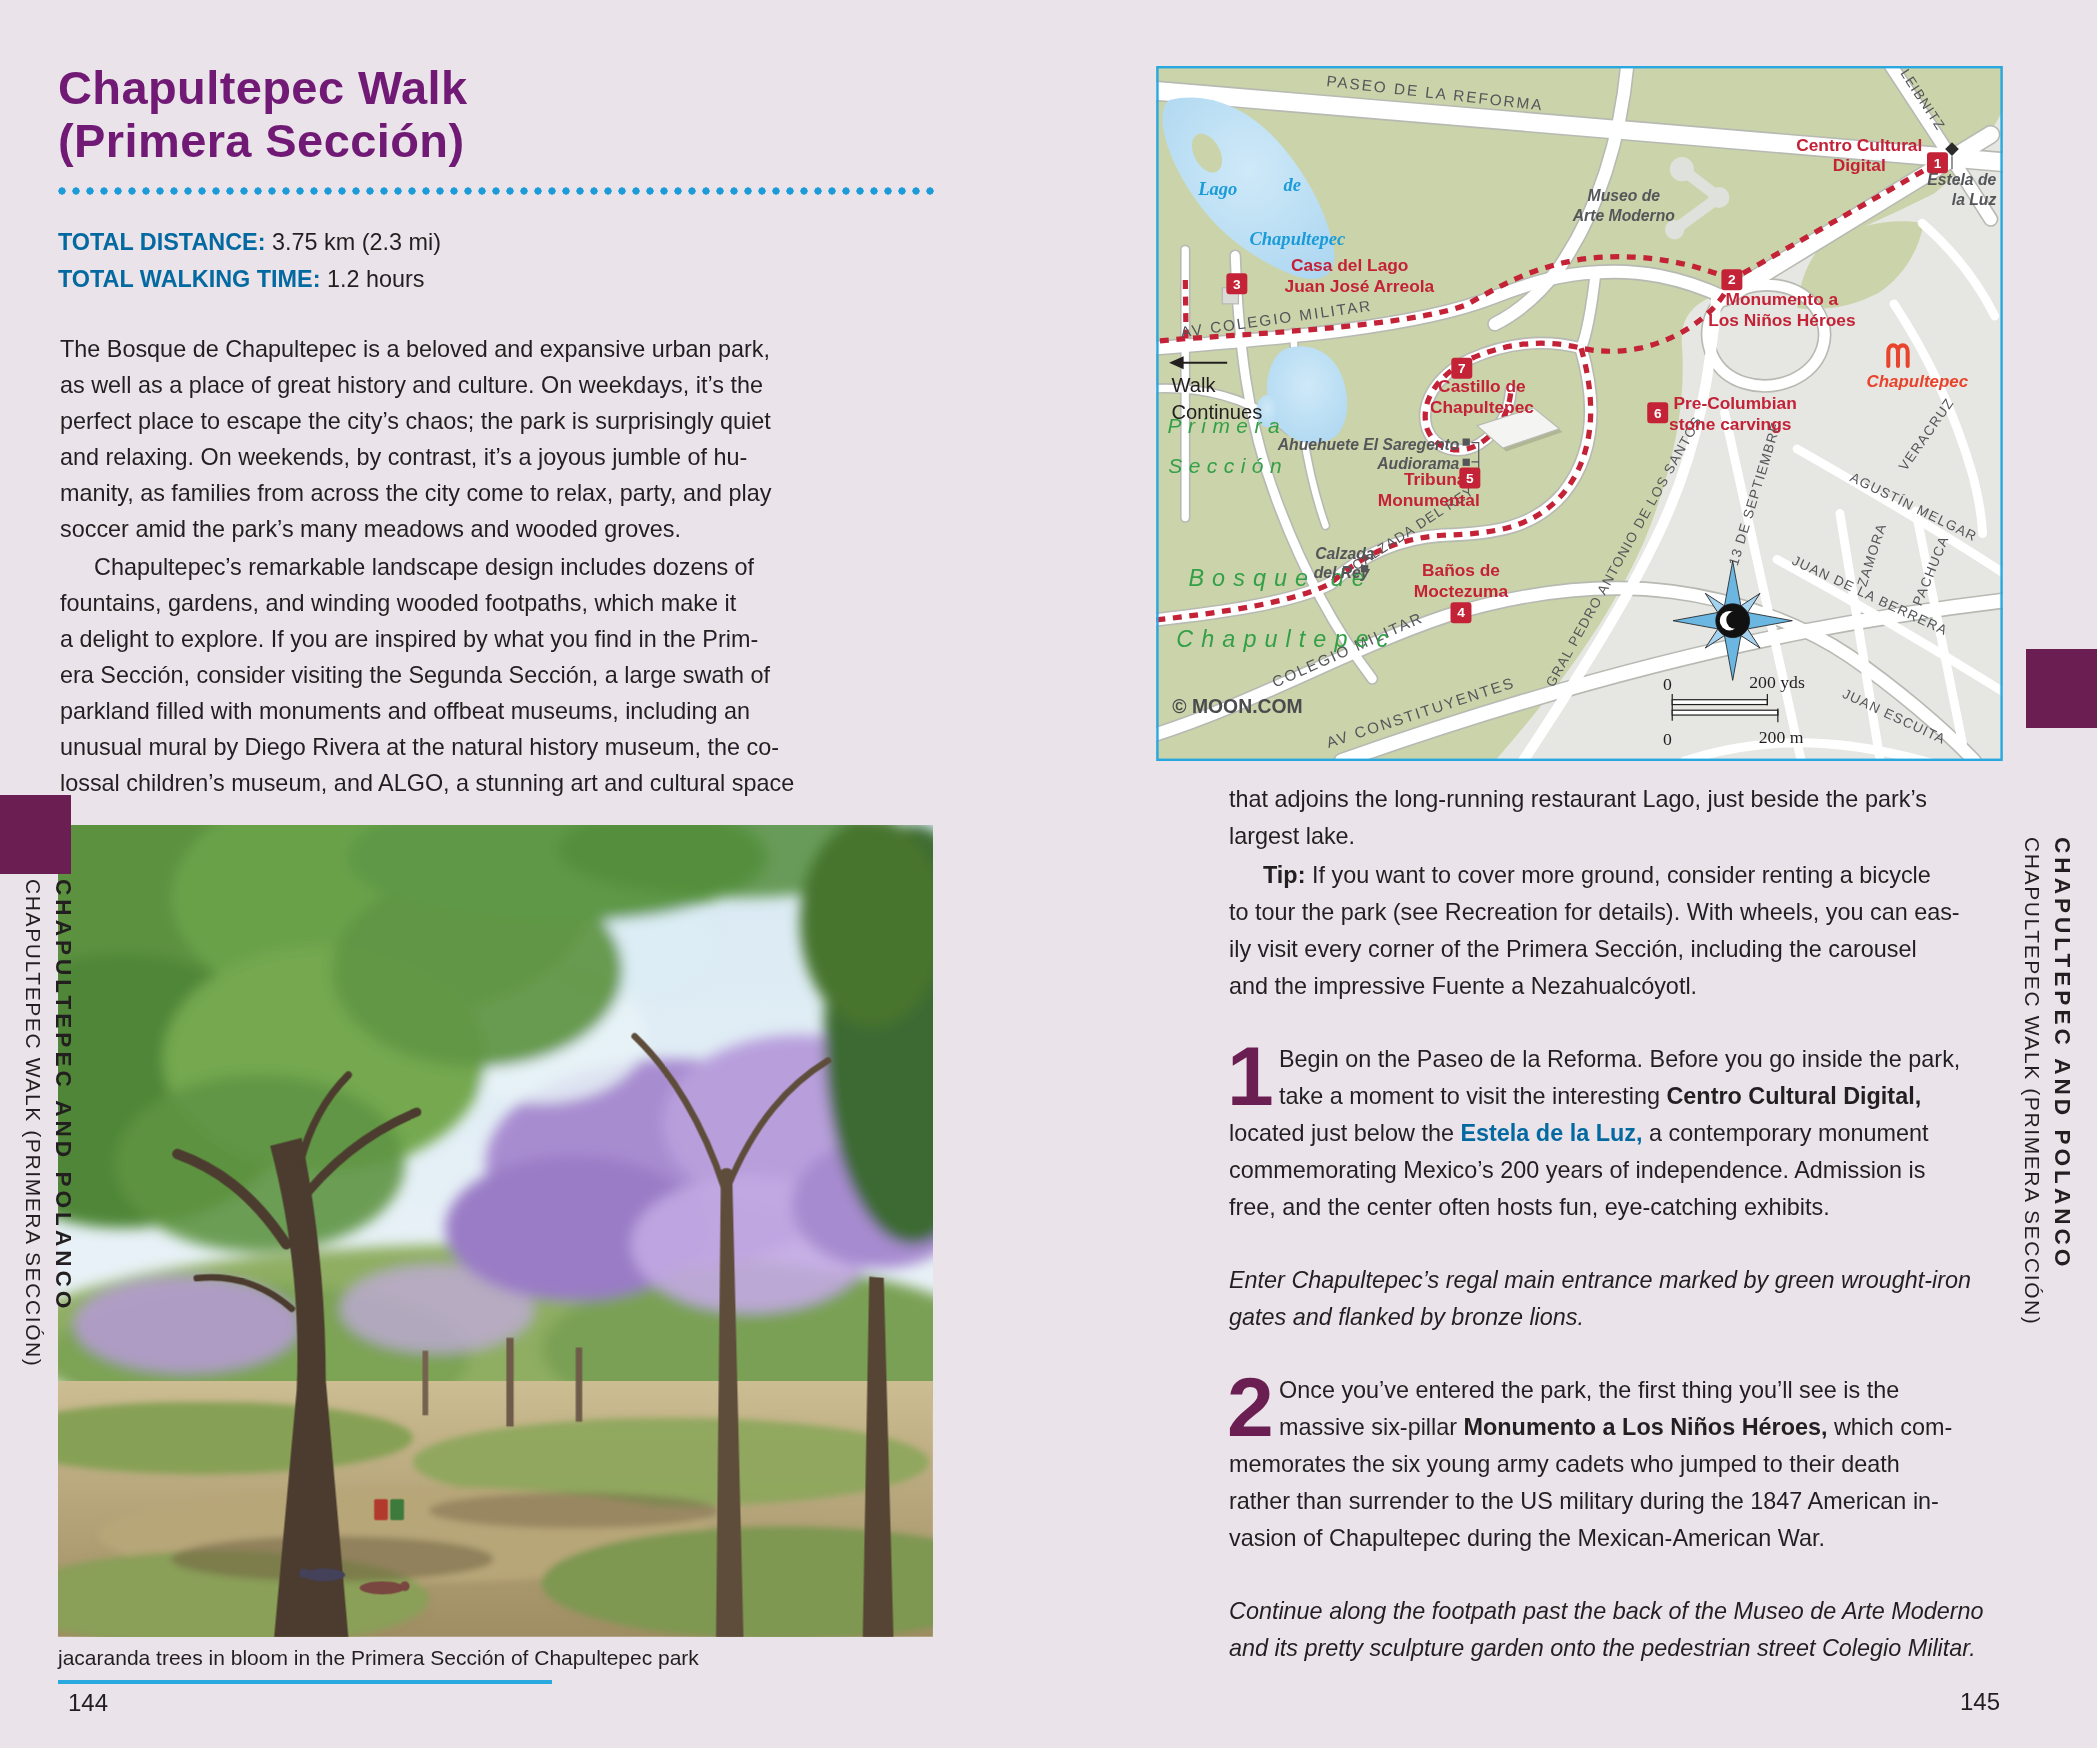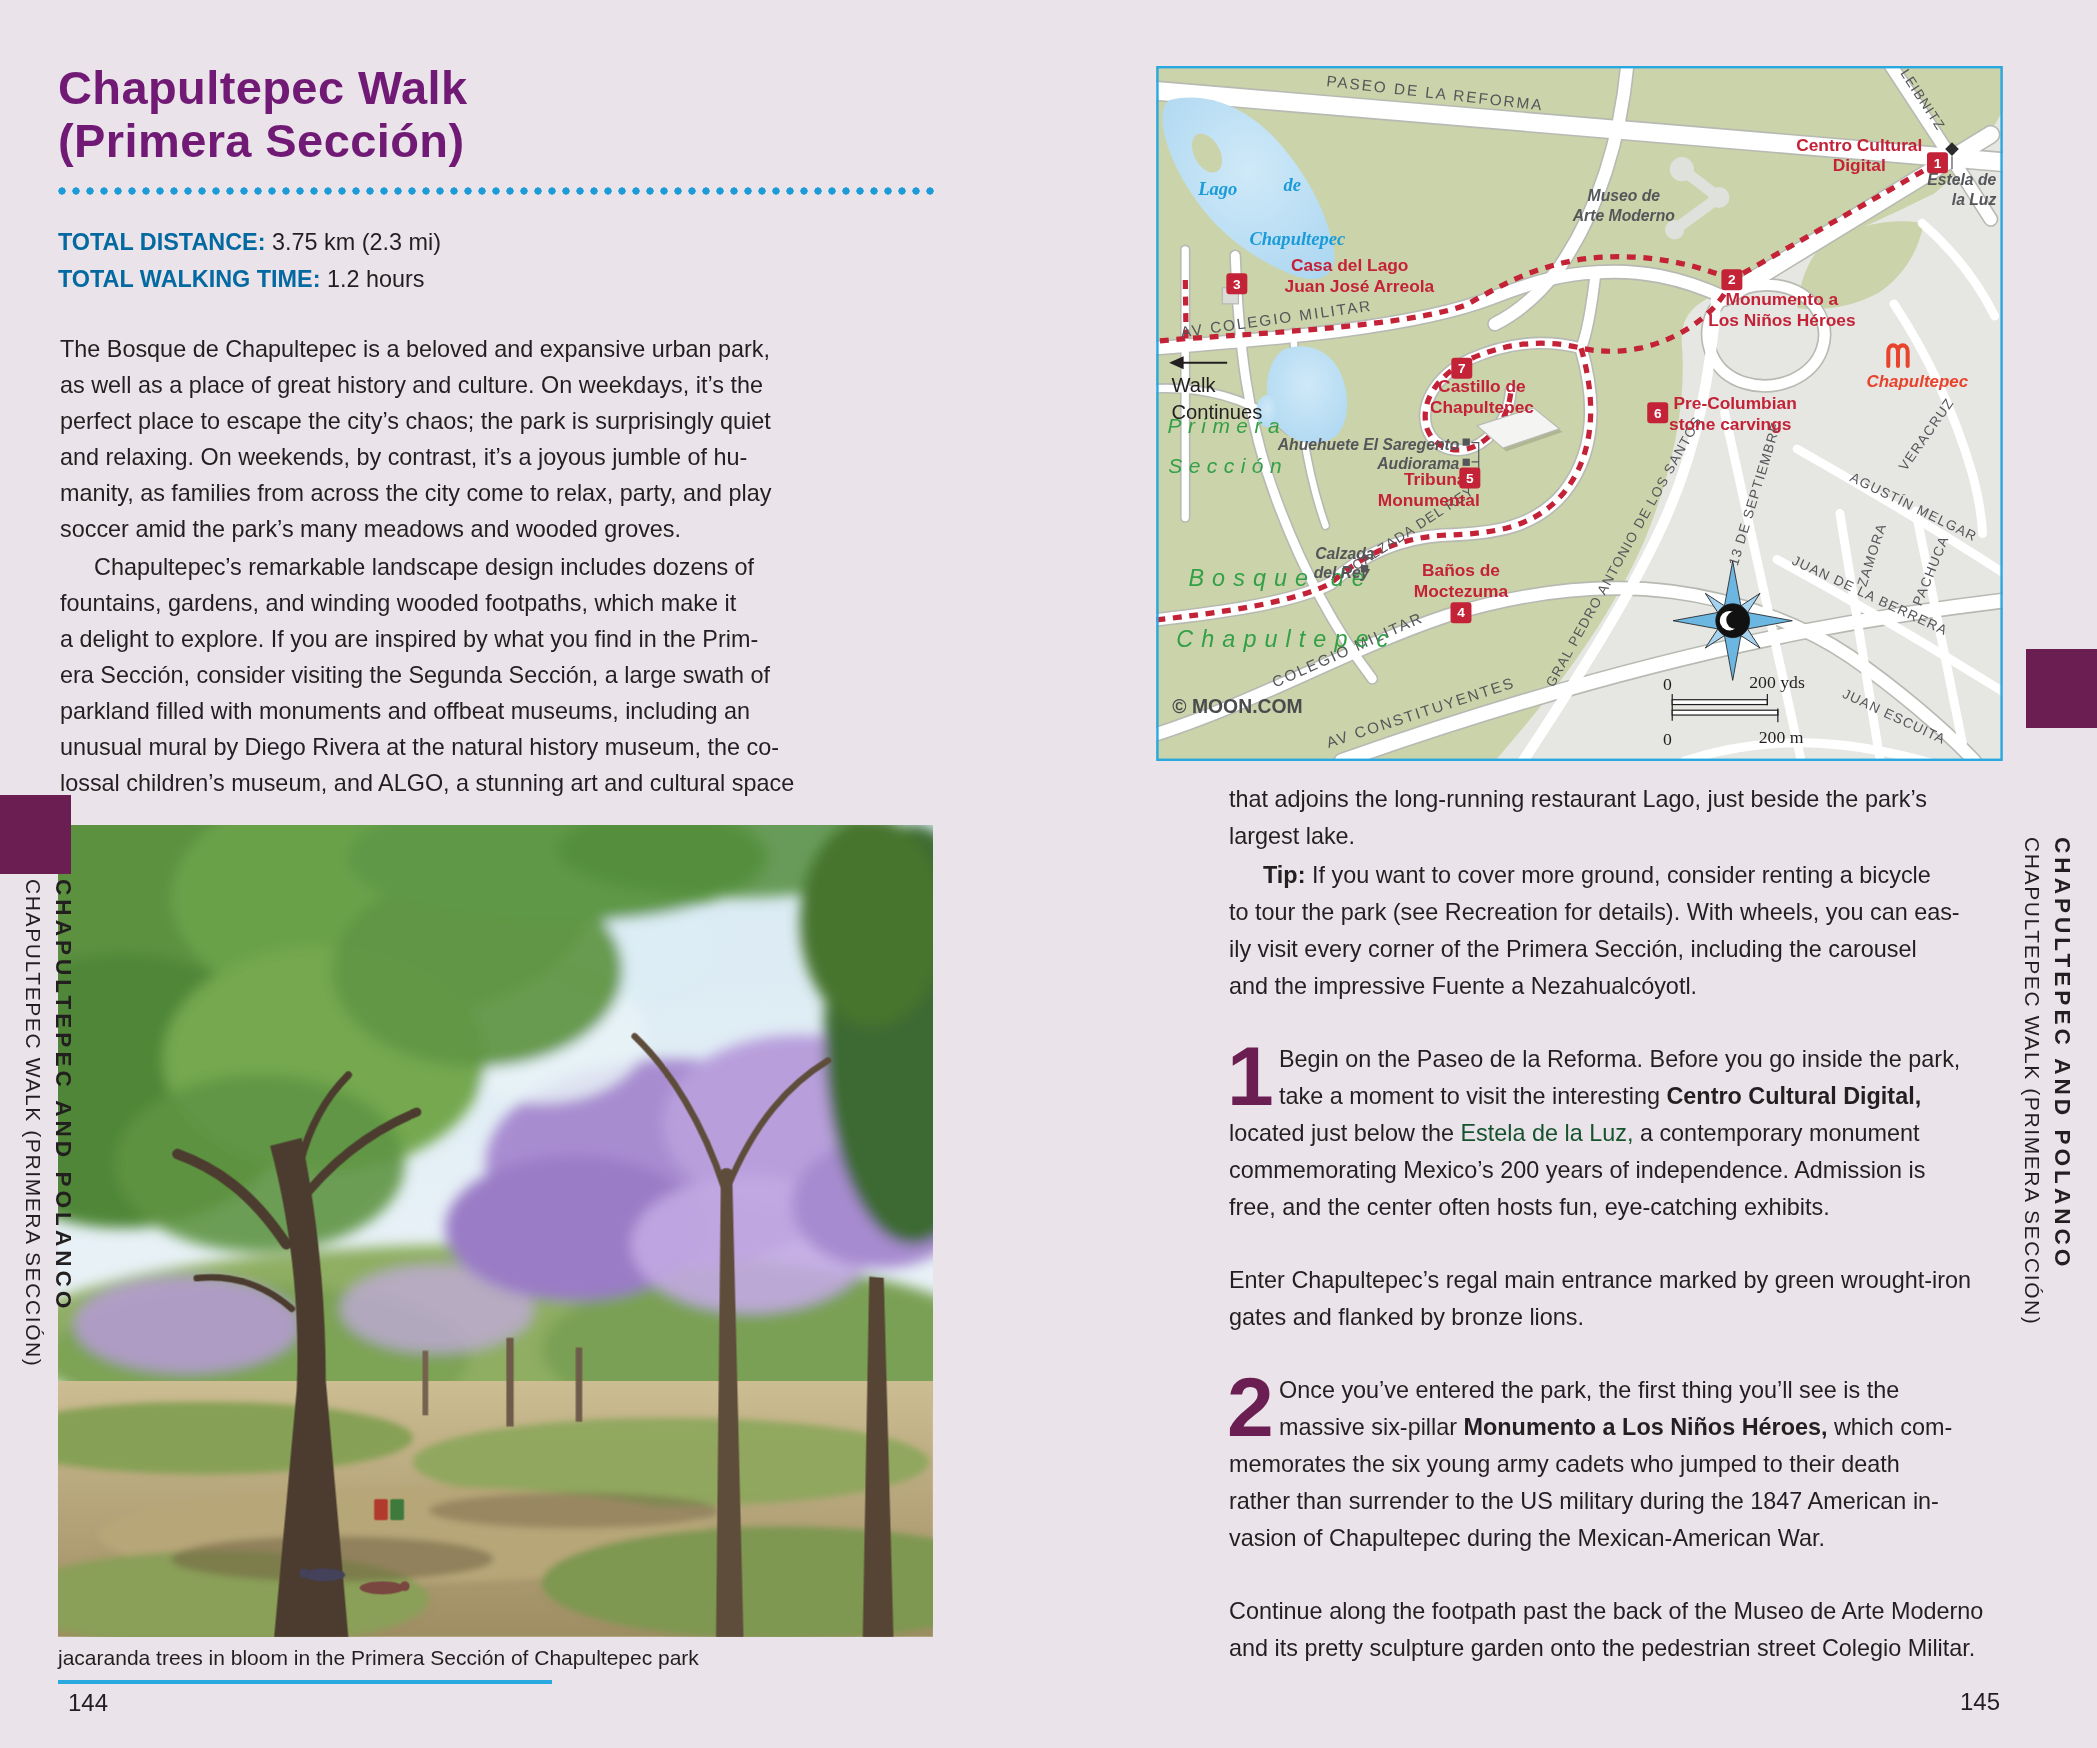--- a/index.html
+++ b/index.html
@@ -26,23 +26,23 @@
   .tabR{left:2026px;top:649px}
   .side{position:absolute;writing-mode:vertical-rl;color:#231f20}
   .sideL{left:18px;top:879px}
   .sideR{left:2017px;top:837px}
   .side .sb{display:block;font-weight:bold;font-size:22.6px;letter-spacing:4px;line-height:29px}
   .side .sl{display:block;font-size:21px;letter-spacing:1.6px;line-height:31px}
   .mapbox{position:absolute;left:1156px;top:66px;width:847px;height:695px;display:block}
   .col2{position:absolute;left:1227px;top:779px;width:844px;font-size:23.4px;line-height:37px}
   .gap{margin-top:36px}
   .stepnum{float:left;width:52px;font-size:84px;line-height:71px;font-weight:bold;color:#6a1e51}
-  .it{}
+  .it{font-style:italic}
   .rb{font-weight:bold}
-  .rlink{font-weight:normal;color:#14532d}
+  .rlink{font-weight:bold;color:#0369a1}
   
   text{font-family:"Liberation Sans",sans-serif}
   .mred{fill:#c32237;font-weight:bold;font-size:21.5px}
   .mredit{fill:#e8432c;font-weight:bold;font-style:italic;font-size:21px}
   .mgray{fill:#55565a;font-weight:bold;font-style:italic;font-size:19.5px}
   .mst{fill:#55565a;font-size:19px;letter-spacing:2.5px}
   .msts{fill:#55565a;font-size:17px;letter-spacing:1.5px}
   .mgreen{fill:#33a048;font-style:italic;font-size:26px;letter-spacing:8px}
   .mgreenb{fill:#33a048;font-style:italic;font-size:29px;letter-spacing:10px}
   .mlake{fill:#1b9cd8;font-style:italic;font-size:23px;font-weight:bold;font-family:"Liberation Serif",serif}

